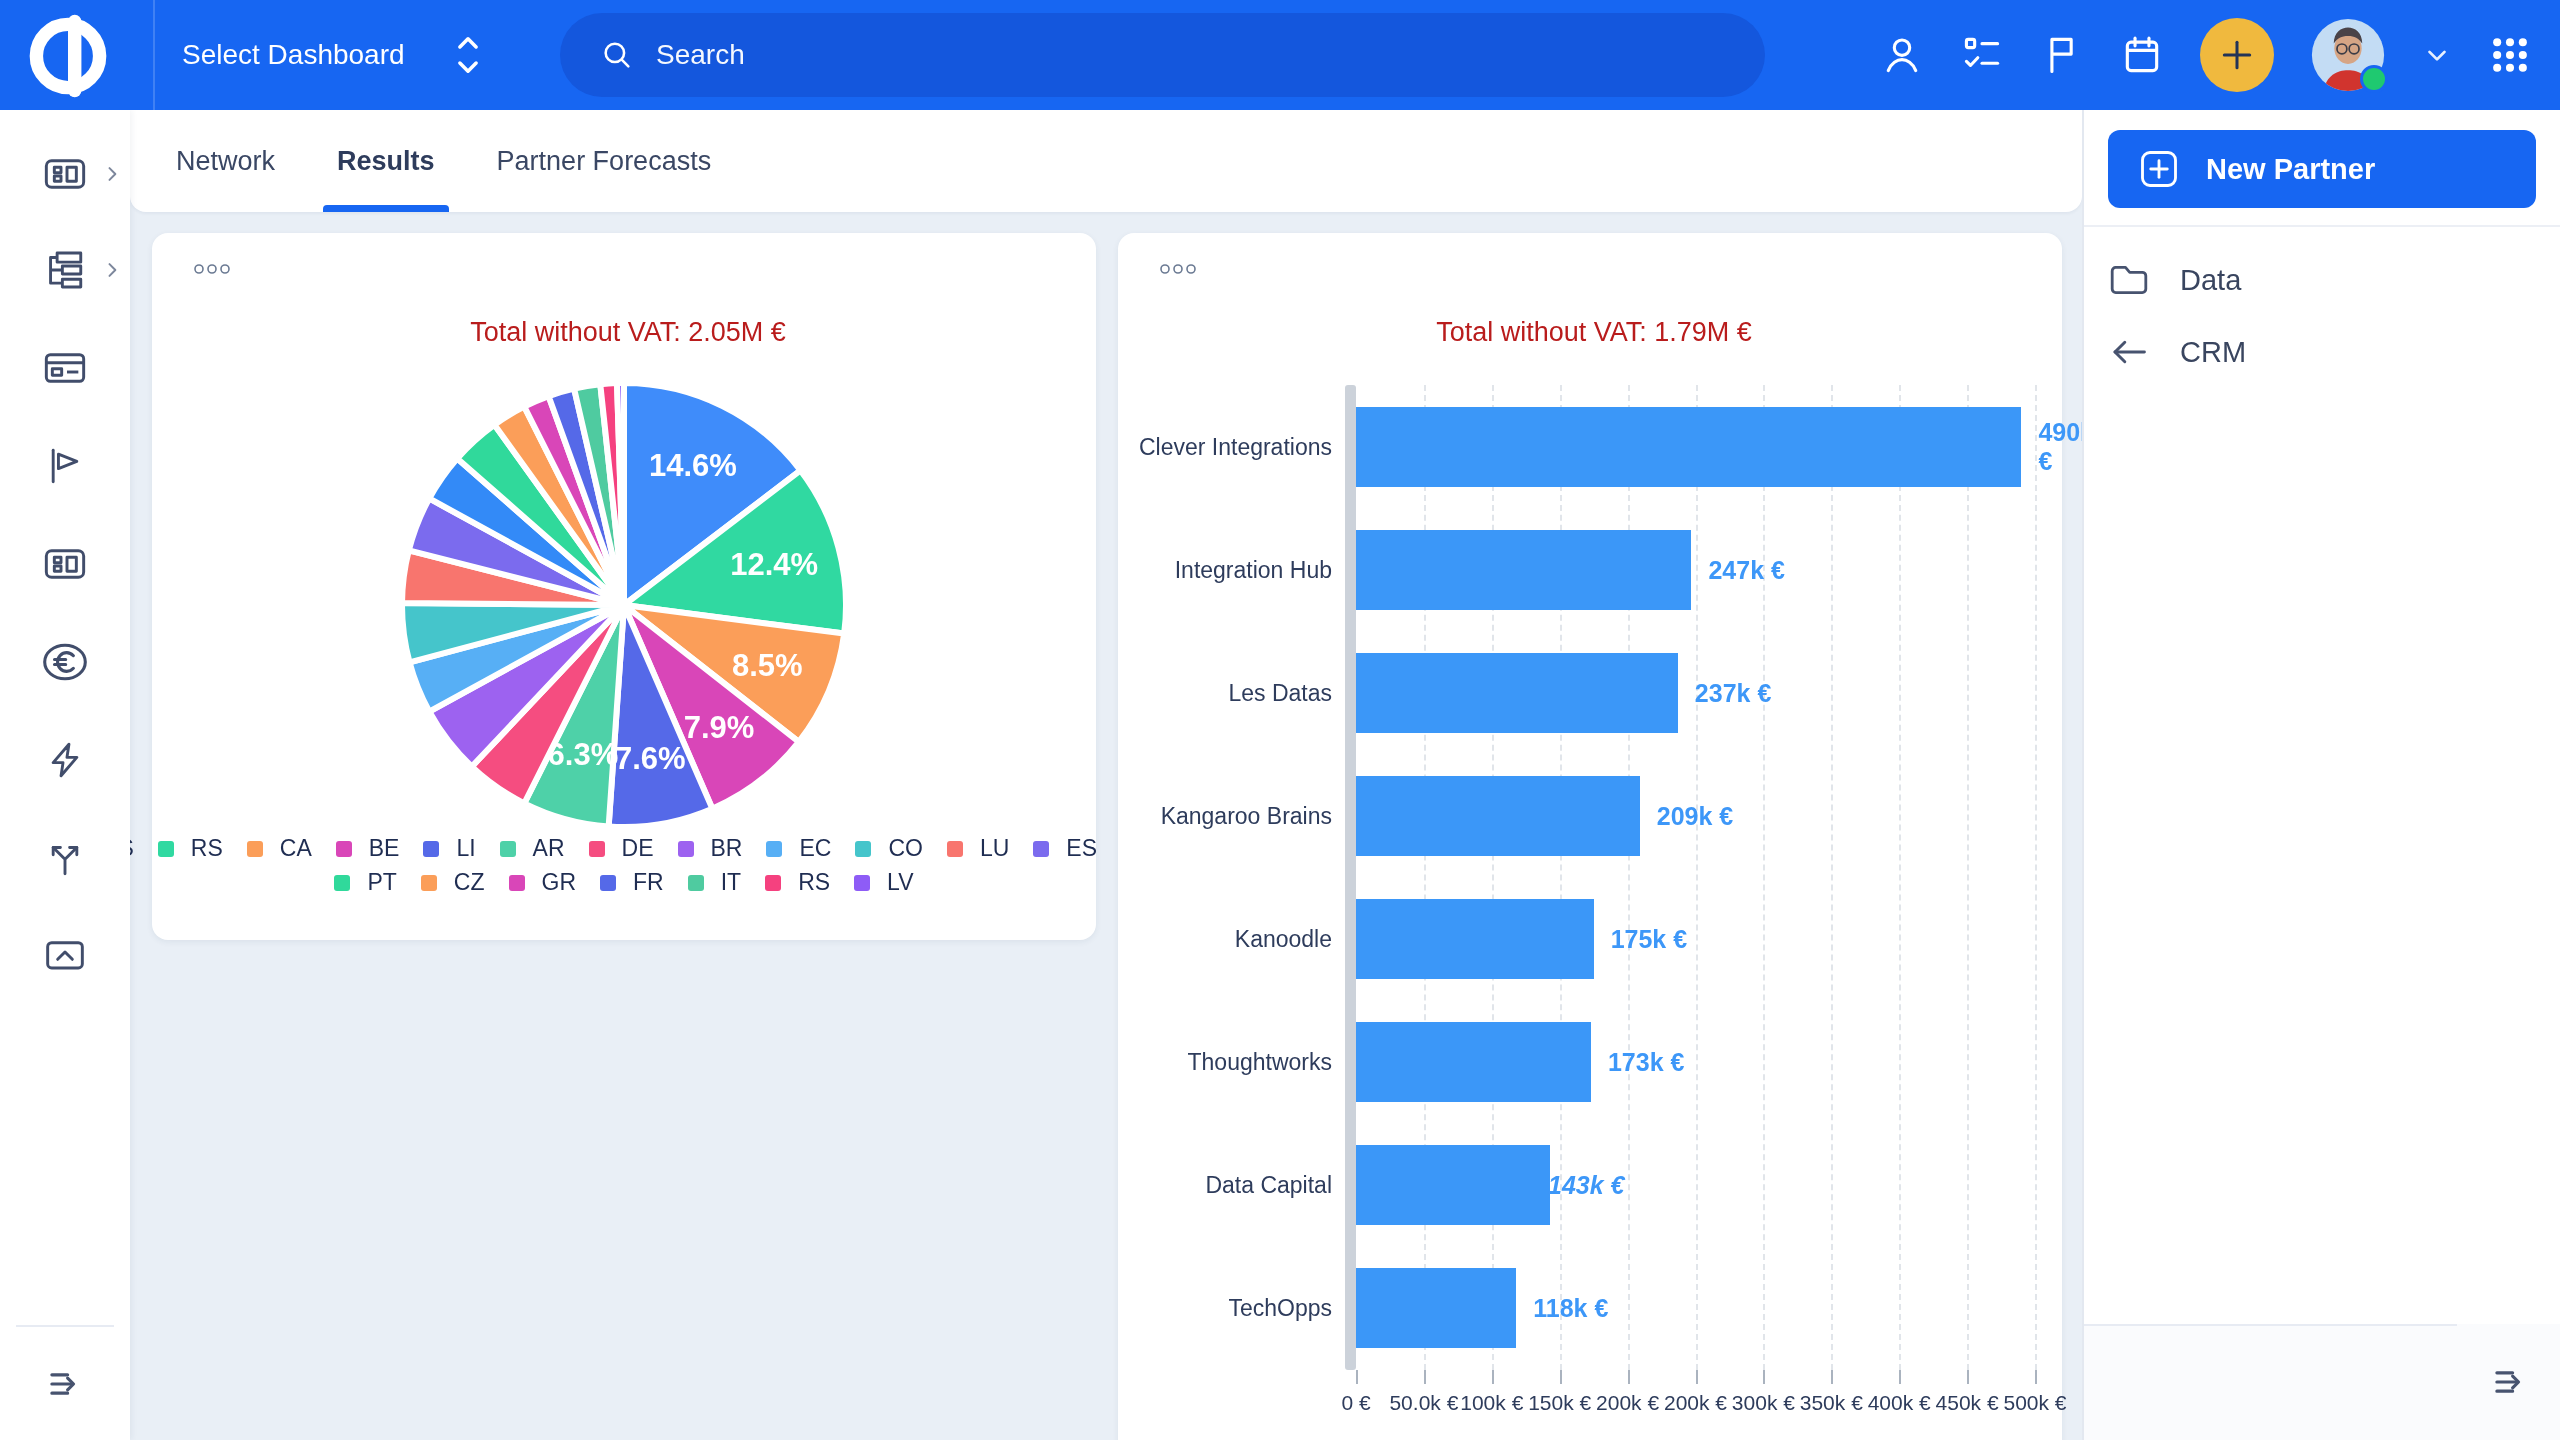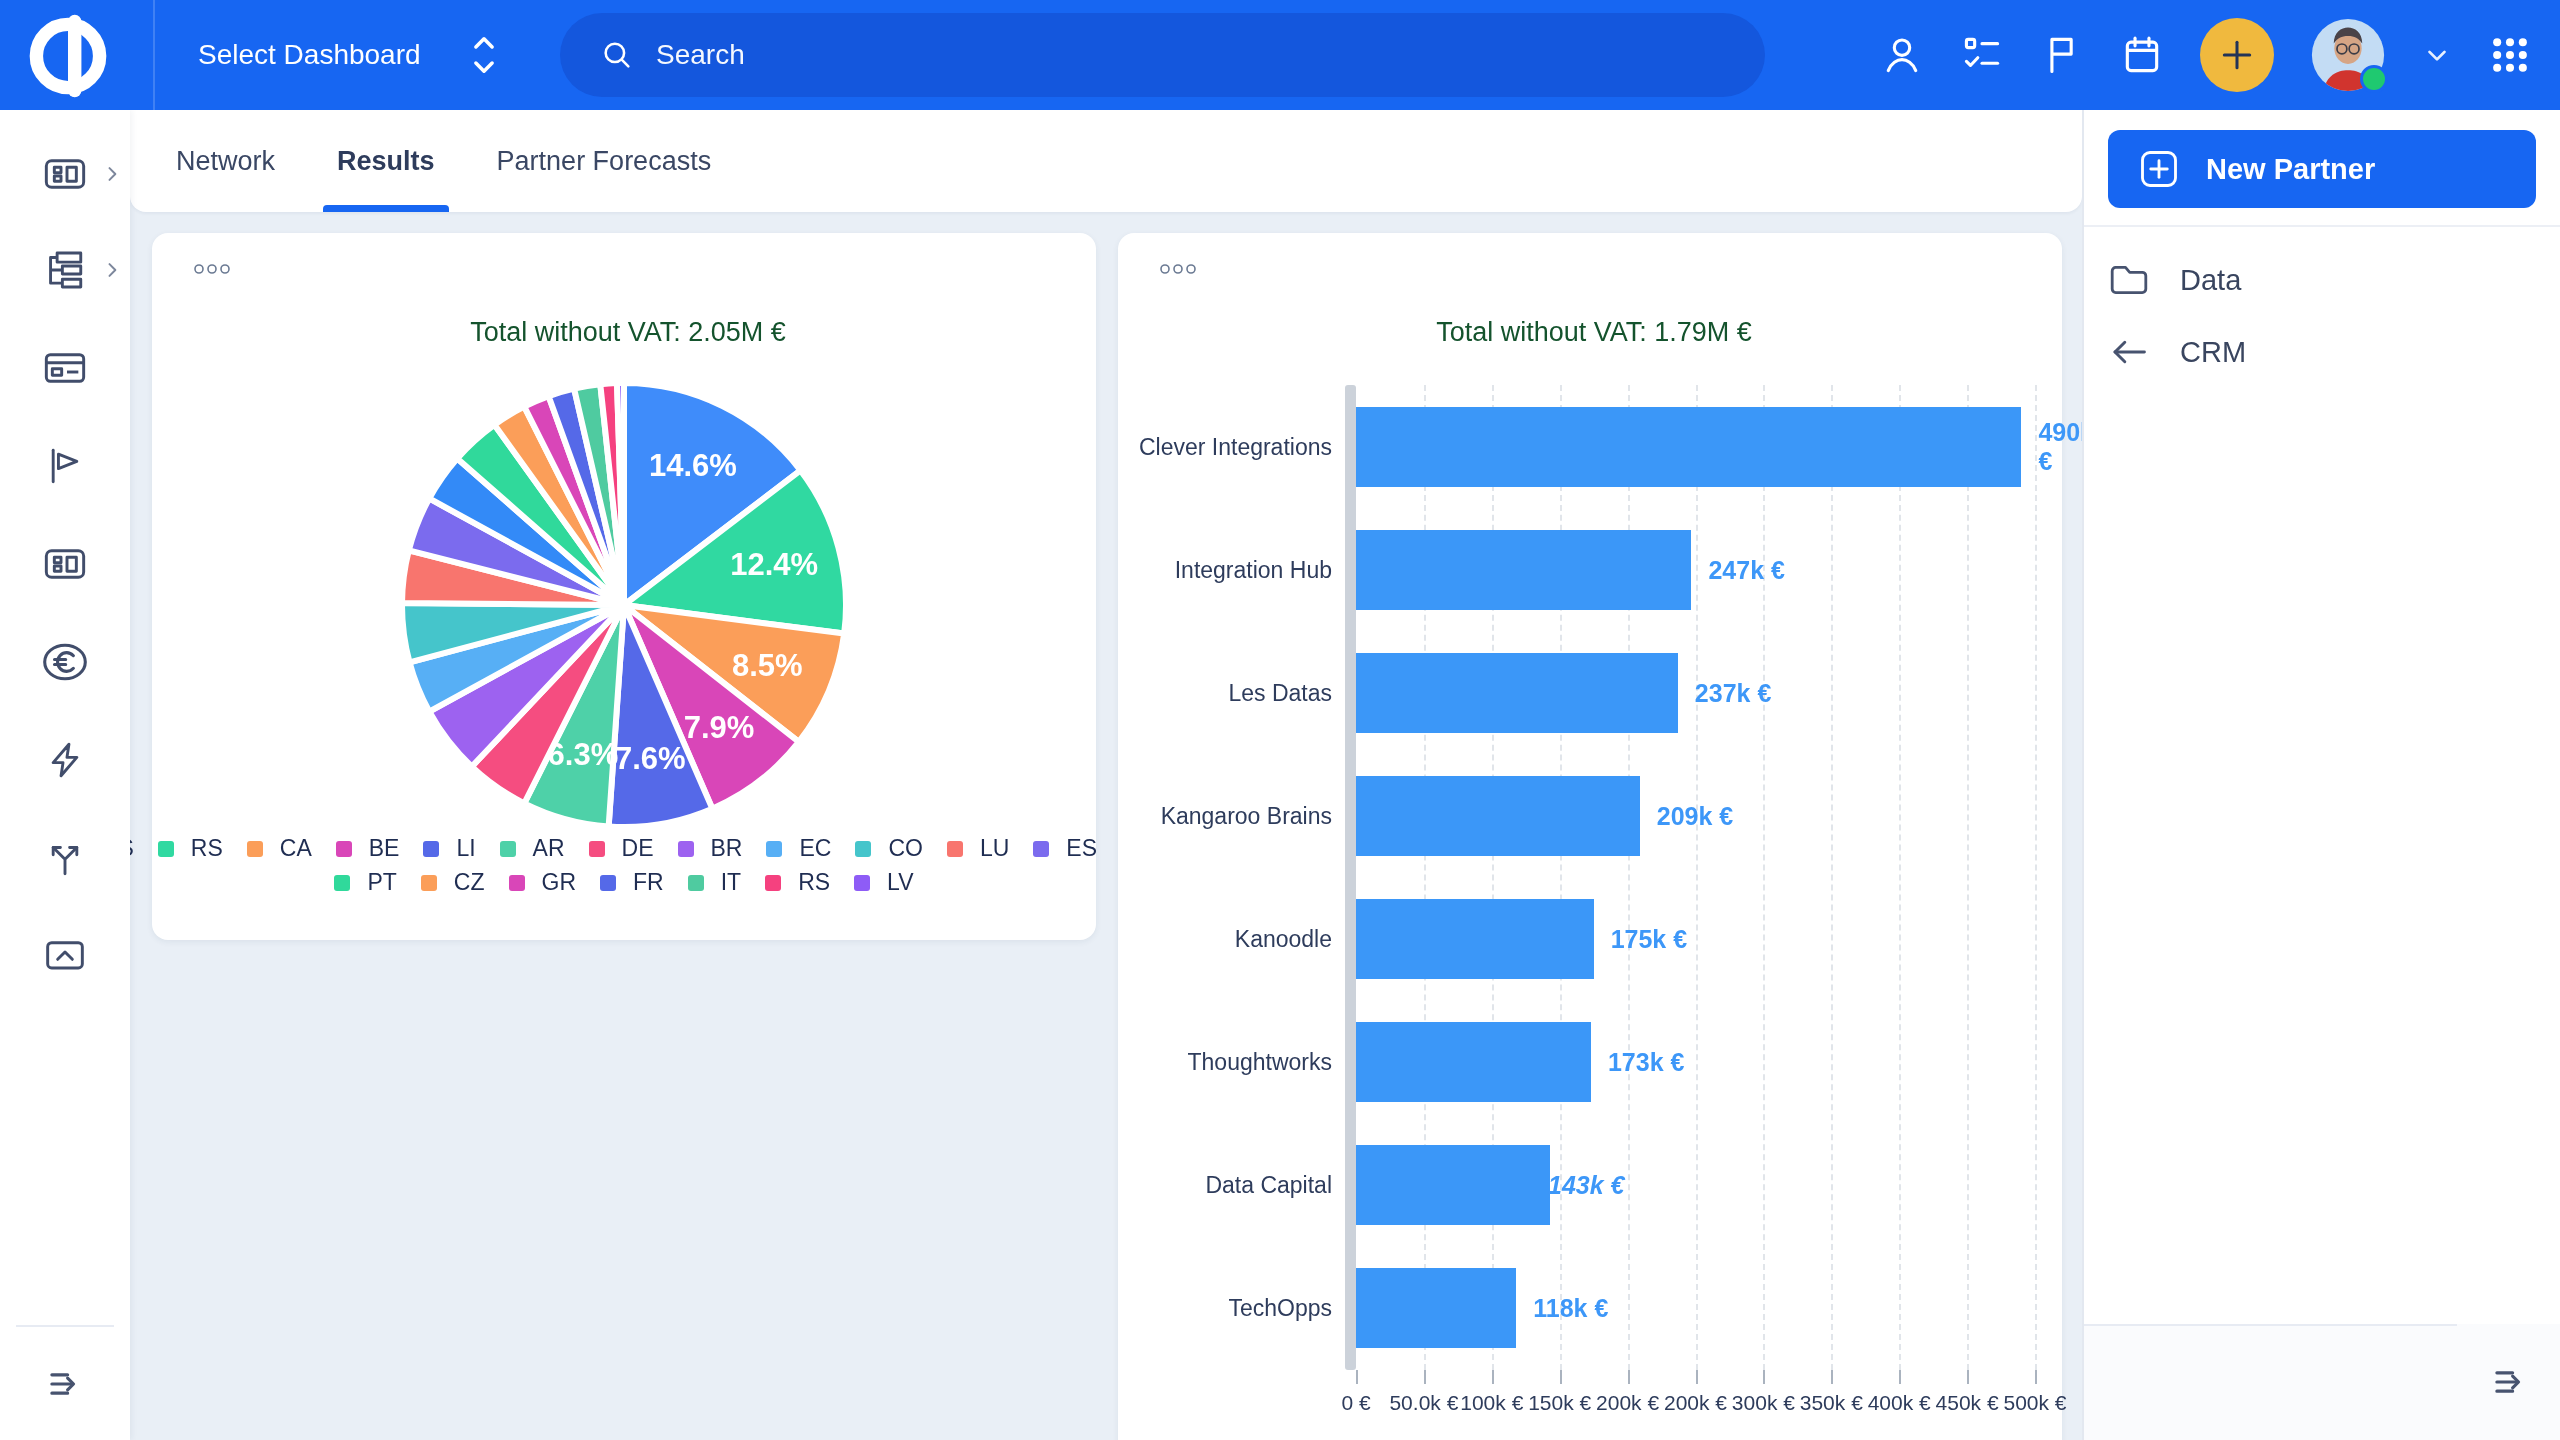--- a/index.html
+++ b/index.html
@@ -4,21 +4,21 @@
 <style>
   html,body{margin:0;padding:0;}
   body{width:2560px;height:1440px;overflow:hidden;font-family:"Liberation Sans",sans-serif;background:#e9eff6;}
   .app{position:relative;width:2560px;height:1440px;}
   svg{display:block;}
 
   
   .topbar{position:absolute;left:0;top:0;width:2560px;height:110px;background:#1766f2;z-index:30;display:flex;align-items:center;}
   .logo{position:absolute;left:22px;top:10px;width:92px;height:92px;display:flex;align-items:center;justify-content:center;}
   .tb-sep{position:absolute;left:153px;top:0;width:2px;height:110px;background:rgba(255,255,255,0.18);}
-  .dash-select{position:absolute;left:182px;top:0;height:110px;display:flex;align-items:center;gap:46px;color:#fff;font-size:28px;font-weight:500;cursor:pointer;margin-left:16px;}
+  .dash-select{position:absolute;left:182px;top:0;height:110px;display:flex;align-items:center;gap:46px;color:#fff;font-size:28px;font-weight:500;cursor:pointer;}
   .search{position:absolute;left:560px;top:13px;width:1205px;height:84px;background:#1457dd;border-radius:42px;display:flex;align-items:center;padding-left:40px;box-sizing:border-box;color:rgba(255,255,255,0.96);font-size:28px;gap:22px;}
   .tb-icons{position:absolute;right:0;top:0;height:110px;display:flex;align-items:center;gap:36px;padding-right:28px;color:#fff;}
   .tb-icon{width:44px;height:44px;color:#fff;cursor:pointer;}
   .plus-btn{width:74px;height:74px;border-radius:50%;background:#f0b93e;display:flex;align-items:center;justify-content:center;cursor:pointer;}
   .avatar-wrap{position:relative;width:76px;height:76px;cursor:pointer;}
   .avatar-wrap .status{position:absolute;right:-2px;bottom:0;width:22px;height:22px;border-radius:50%;background:#1fc970;border:3px solid #1766f2;}
   .chev-small{color:rgba(255,255,255,0.9);cursor:pointer;}
 
   
   .sidebar{position:absolute;left:0;top:110px;width:130px;height:1330px;background:#ffffff;z-index:20;box-shadow:2px 0 6px rgba(30,50,90,0.06);}
@@ -33,21 +33,21 @@
   .tab.active{font-weight:700;color:#2e3c5c;}
   .tab.active .underline{position:absolute;left:-14px;right:-14px;bottom:0;height:7px;border-radius:4px 4px 0 0;background:#1766f2;}
 
   
   .card{position:absolute;background:#fff;border-radius:16px;box-shadow:0 2px 6px rgba(30,50,90,0.07);z-index:5;}
   .card-pie{left:152px;top:233px;width:944px;height:707px;}
   .card-bar{left:1118px;top:233px;width:944px;height:1250px;}
   .card-head{position:absolute;left:34px;right:30px;top:22px;display:flex;align-items:center;justify-content:space-between;}
   .card-title{font-size:29px;font-weight:700;color:#16284f;}
   .card-menu{color:#6b7a93;cursor:pointer;padding:6px;}
-  .card-sub{position:absolute;left:8px;right:0;top:84px;text-align:center;font-size:27px;color:#14532d;}
+  .card-sub{position:absolute;left:8px;right:0;top:84px;text-align:center;font-size:27px;color:#b91c1c;}
 
   
   #pie-svg{position:absolute;left:0;top:140px;}
   .legend{position:absolute;left:0;right:0;top:602px;display:flex;flex-direction:column;align-items:center;gap:7px;}
   .legend-row{display:flex;justify-content:center;gap:24px;}
   .legend-item{display:flex;align-items:center;gap:17px;font-size:23px;color:#1f2d52;}
   .legend-swatch{width:16px;height:16px;border-radius:3px;}
 
   
   .plot{position:absolute;left:0;top:0;width:944px;height:1250px;}

